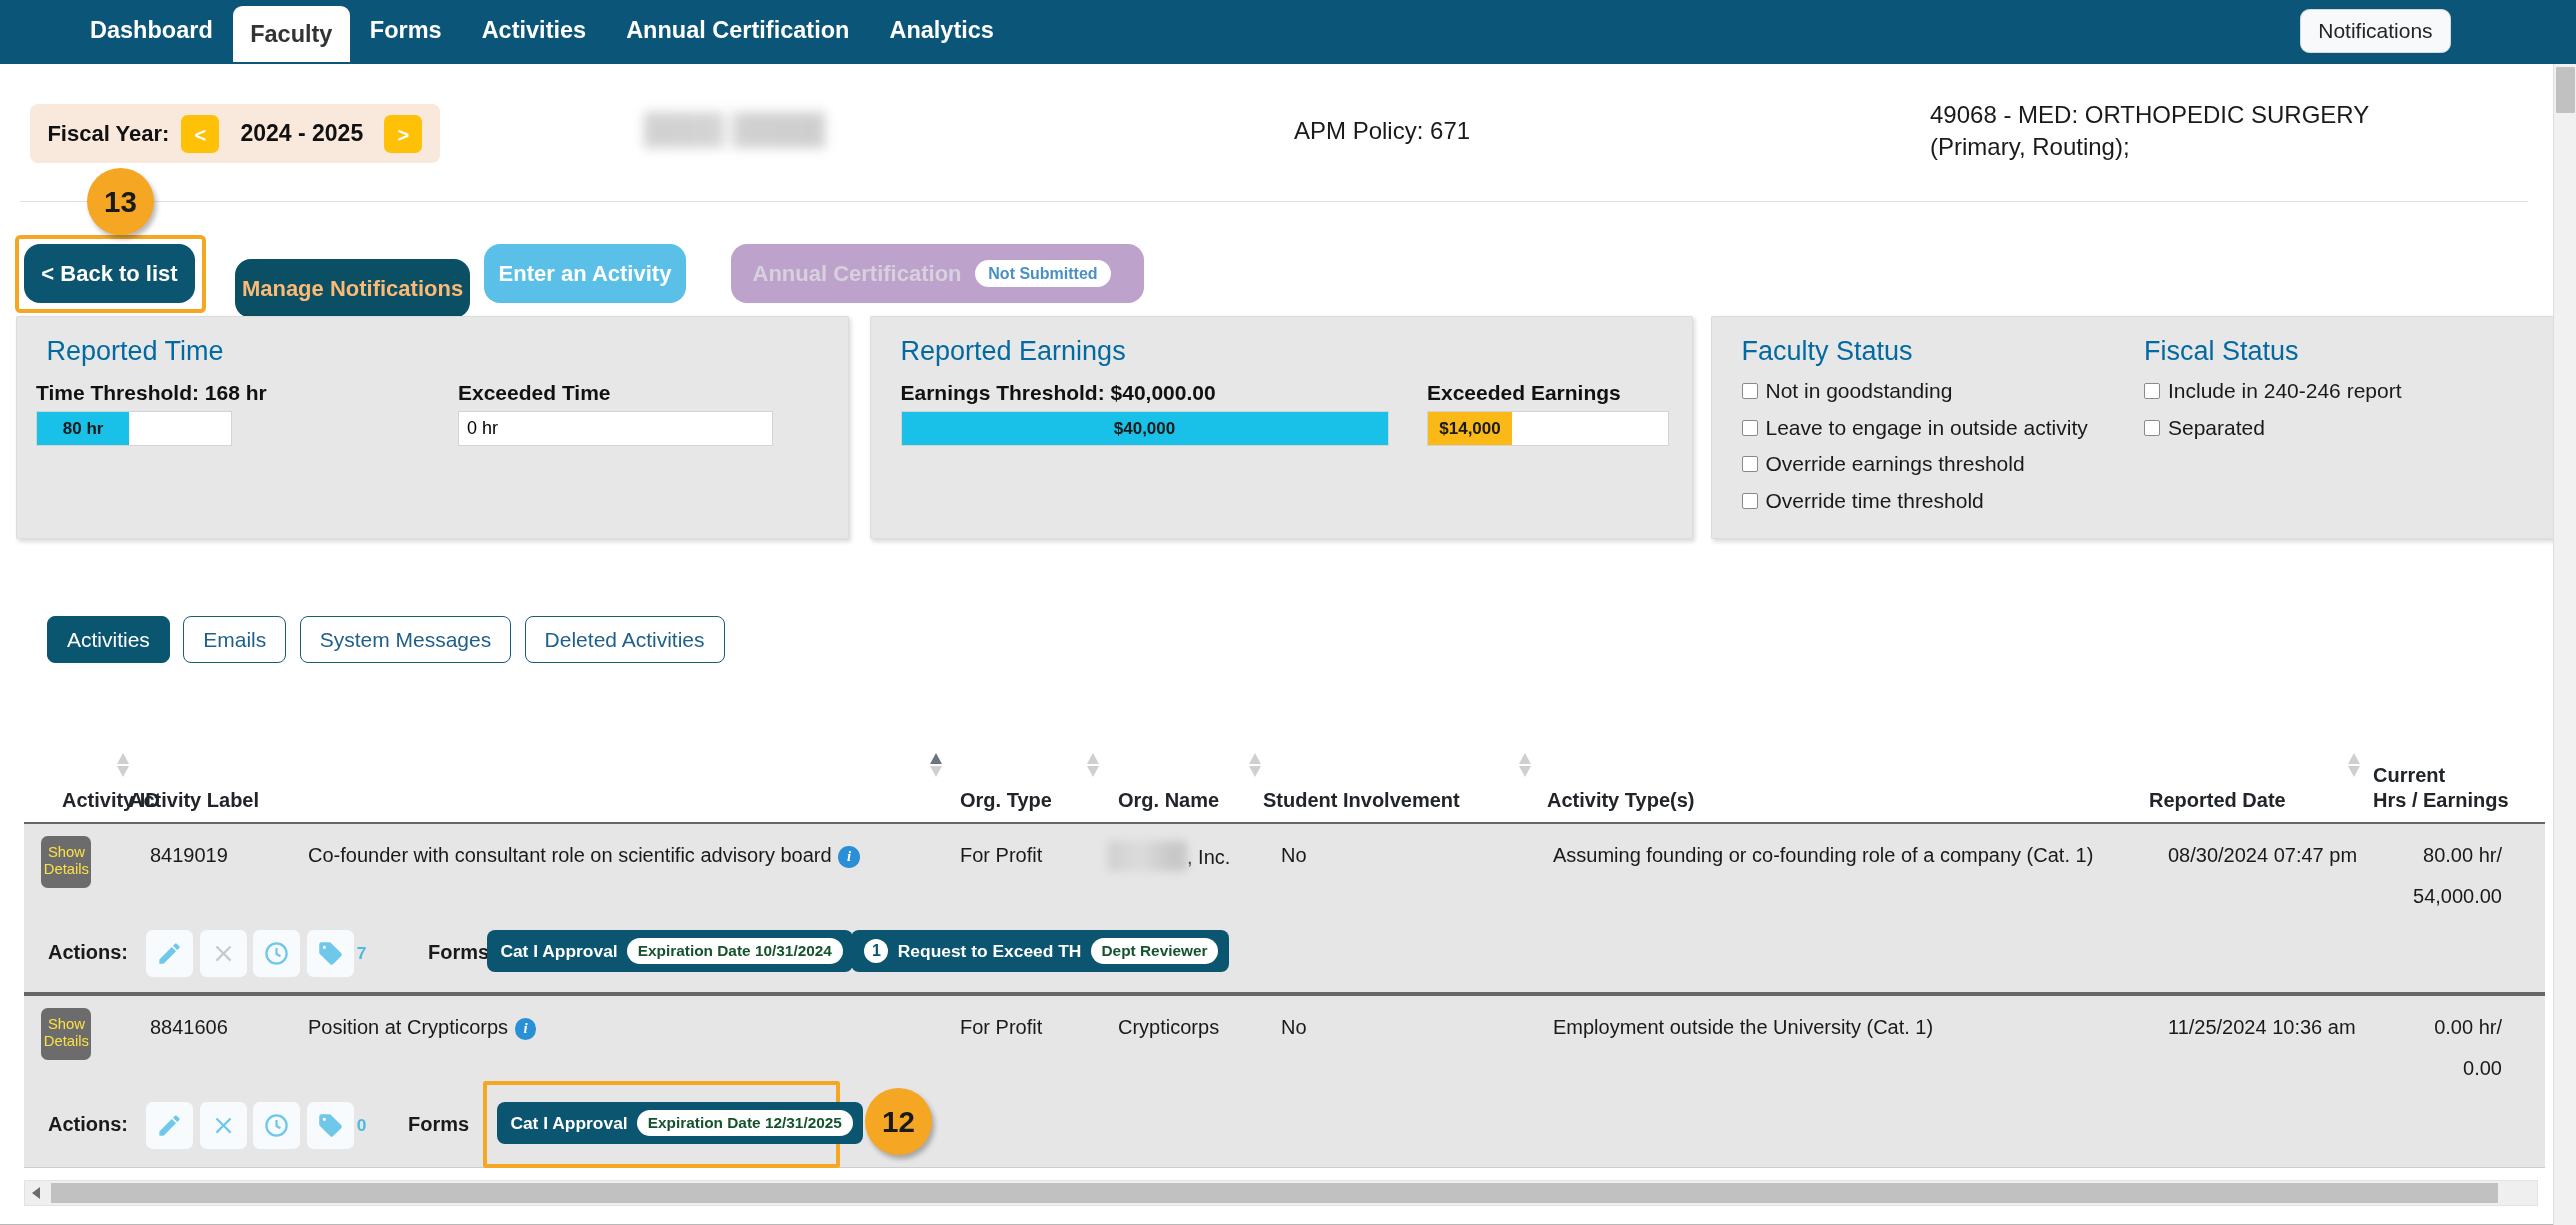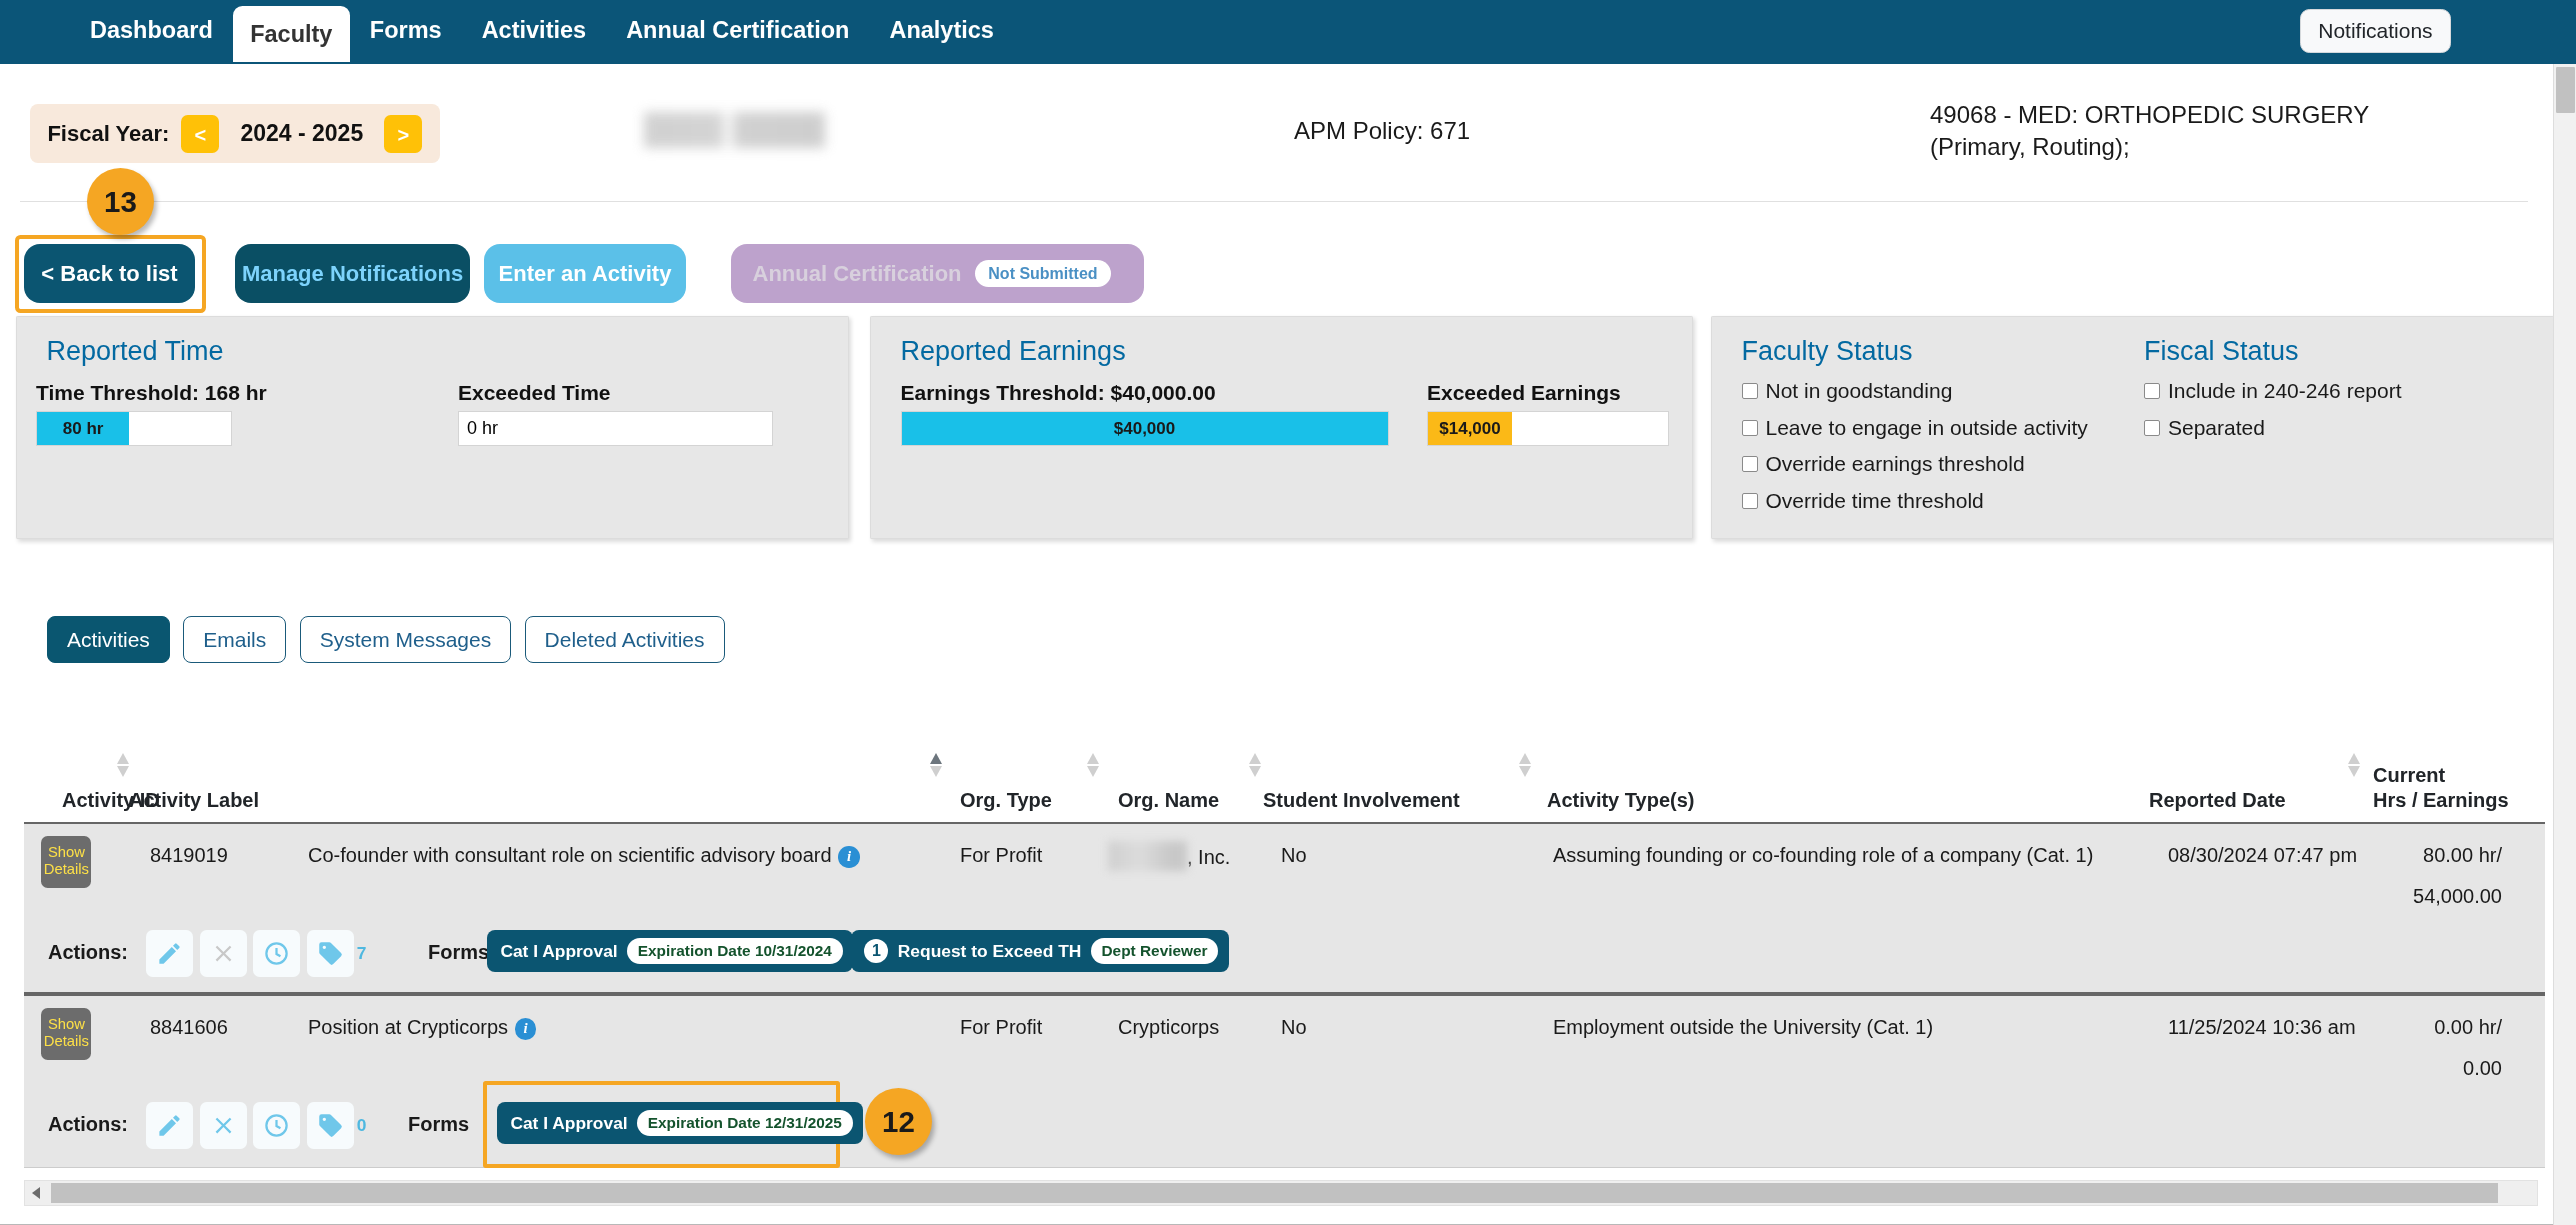--- a/index.html
+++ b/index.html
@@ -111,21 +111,21 @@
     font-size:22px; font-weight:bold; cursor:pointer;
     font-family:"Liberation Sans", sans-serif;
     display:flex; align-items:center; justify-content:center; gap:9.4px;
     white-space:nowrap;
   }
   .btn-back { left:24px; top:4px; width:171px; height:59px; background:#0b5571; color:#fff; }
   .btn-back-outline {
     position:absolute; left:14.8px; top:-5.4px; width:191px; height:78px;
     border:4px solid #f5a623; border-radius:5.4px; background:transparent; pointer-events:none;
   }
-  .btn-manage { left:235px; top:4px; width:235px; height:59px; background:#0a4f64; color:#7dd3fc; }
+  .btn-manage { left:235px; top:19px; width:235px; height:59px; background:#0a4f64; color:#fdba74; }
   .btn-enter { left:484px; top:4px; width:202px; height:59px; background:#5bc0e8; color:#fff; }
   .btn-cert {
     left:731px; top:4px; width:413px; height:59px;
     background:#bda2cc; color:#d8d0dd;
     justify-content:flex-start; padding-left:21.5px; gap:13.4px;
   }
   .badge-pill {
     background:#ffffff; color:#4a90c4; border-radius:17.4px;
     font-size:16px; font-weight:bold; padding:4.7px 13.4px; white-space:nowrap;
   }

